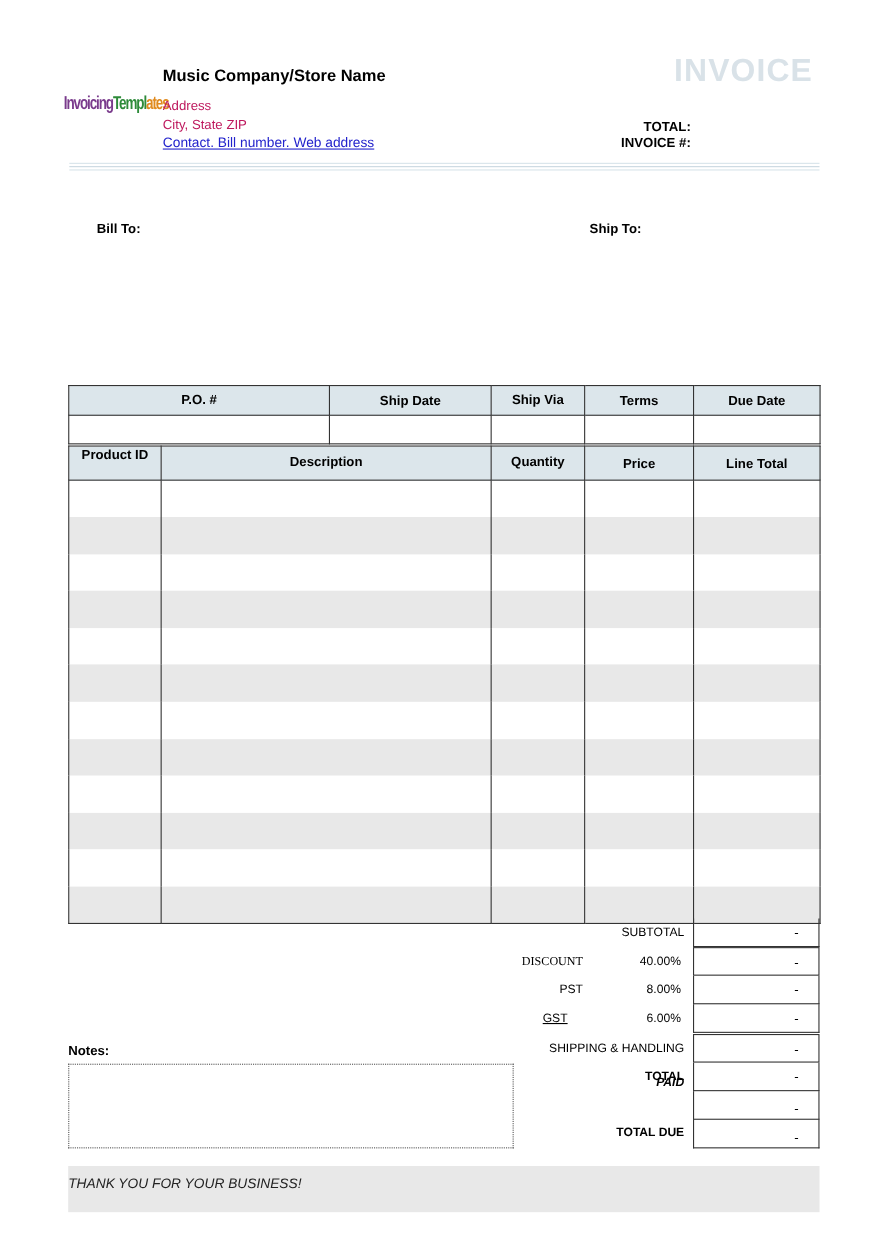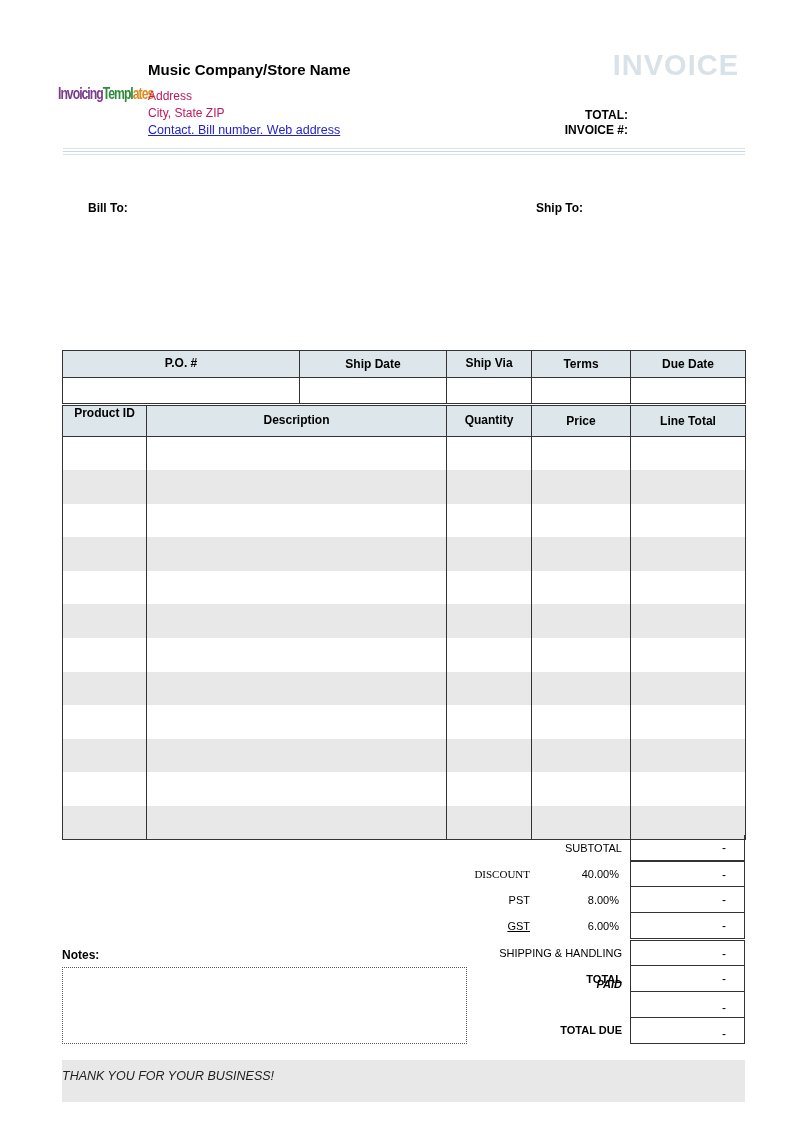--- a/index.html
+++ b/index.html
@@ -214,21 +214,21 @@
 <div class="abs tot-box" style="top:835px;">-</div>
 
 <div class="abs tot-label" style="left:430px;top:868px;width:100px;font-family:Liberation Serif, serif;">DISCOUNT</div>
 <div class="abs tot-label" style="left:540px;top:868px;width:79px;">40.00%</div>
 <div class="abs tot-box" style="top:861px;border-top:1px solid #333;">-</div>
 
 <div class="abs tot-label" style="left:430px;top:894px;width:100px;">PST</div>
 <div class="abs tot-label" style="left:540px;top:894px;width:79px;">8.00%</div>
 <div class="abs tot-box" style="top:887px;">-</div>
 
-<div class="abs tot-label" style="left:430px;top:920px;width:100px;text-decoration:underline;">GST</div>
+<div class="abs tot-label" style="left:416px;top:920px;width:100px;text-decoration:underline;">GST</div>
 <div class="abs tot-label" style="left:540px;top:920px;width:79px;">6.00%</div>
 <div class="abs tot-box" style="top:913px;">-</div>
 
 <div class="abs tot-label" style="left:440px;top:947px;width:182px;">SHIPPING &amp; HANDLING</div>
 <div class="abs tot-box" style="top:940px;border-top:1px solid #333;">-</div>
 
 <div class="abs tot-label" style="left:480px;top:973px;width:142px;font-weight:bold;">TOTAL</div>
 <div class="abs tot-box" style="top:966px;">-</div>
 
 <div class="abs tot-label" style="left:480px;top:978px;width:142px;font-weight:bold;font-style:italic;">PAID</div>

